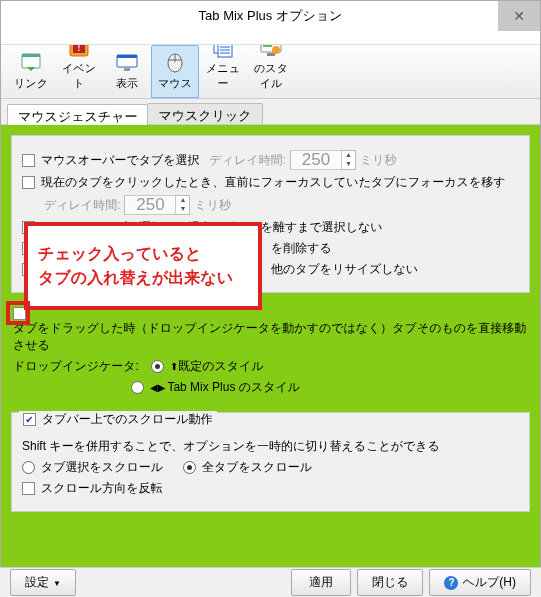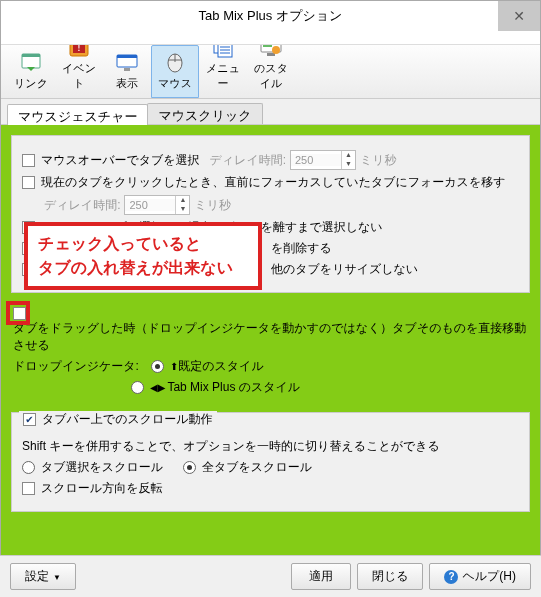--- a/index.html
+++ b/index.html
@@ -94,39 +94,39 @@
     align-items: center; justify-content: center;
     margin-right: 6px; cursor: pointer;
     font-size: 10px; color: #1a3e7a;
   }
   .spinner {
     display: inline-flex; align-items: center;
     border: 1px solid #bbb; background: #fff;
     height: 20px; margin: 0 4px;
   }
   .spinner input {
-    border: none; width: 50px; text-align: left;
-    font-size: 11px; padding: 0 4px; outline: none;
+    border: none; width: 50px; text-align: center;
+    font-size: 17px; padding: 0 4px; outline: none;
   }
   .spinner .arrows {
     display: flex; flex-direction: column;
     border-left: 1px solid #ccc;
     width: 14px;
   }
   .spinner .arrows span {
     height: 9px; line-height: 8px; font-size: 7px;
     text-align: center; color: #555; cursor: pointer;
   }
   .dim { color: #999; }
   .indent { margin-left: 22px; }
   .callout {
     position: absolute;
     border: 4px solid #d22;
     background: #fff;
-    padding: 6px 10px;
+    padding: 16px 10px;
     color: #d22;
     font-weight: bold;
     font-size: 16px;
     line-height: 1.5;
     z-index: 5;
   }
   .red-box {
     position: absolute;
     border: 4px solid #d22;
     z-index: 6;
@@ -142,21 +142,21 @@
     background: #333; border-radius: 50%;
   }
   .fieldset-label {
     position: relative; top: -18px; left: -3px;
     background: #f0f0f0; padding: 0 4px;
     display: inline-flex; align-items: center;
     margin-bottom: -14px;
   }
   .footer {
     position: absolute; left: 0; right: 0; bottom: 0;
-    height: 42px;
+    height: 30px;
     border-top: 1px solid #ccc;
     background: #f0f0f0;
     display: flex; align-items: center;
     padding: 0 10px;
   }
   .btn {
     border: 1px solid #aaa;
     background: linear-gradient(#fdfdfd,#e6e6e6);
     padding: 4px 14px;
     font-size: 12px;

